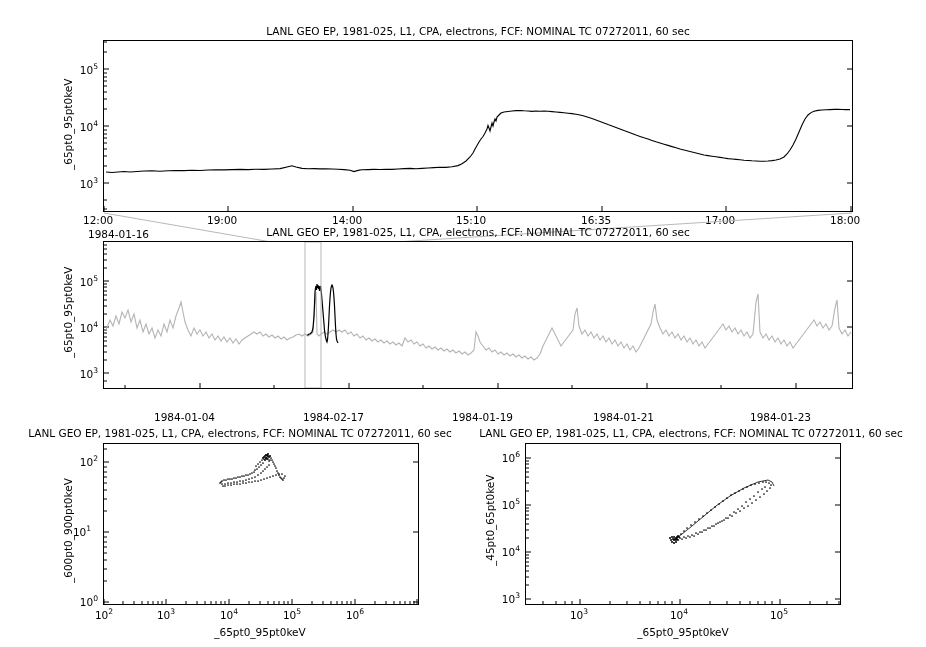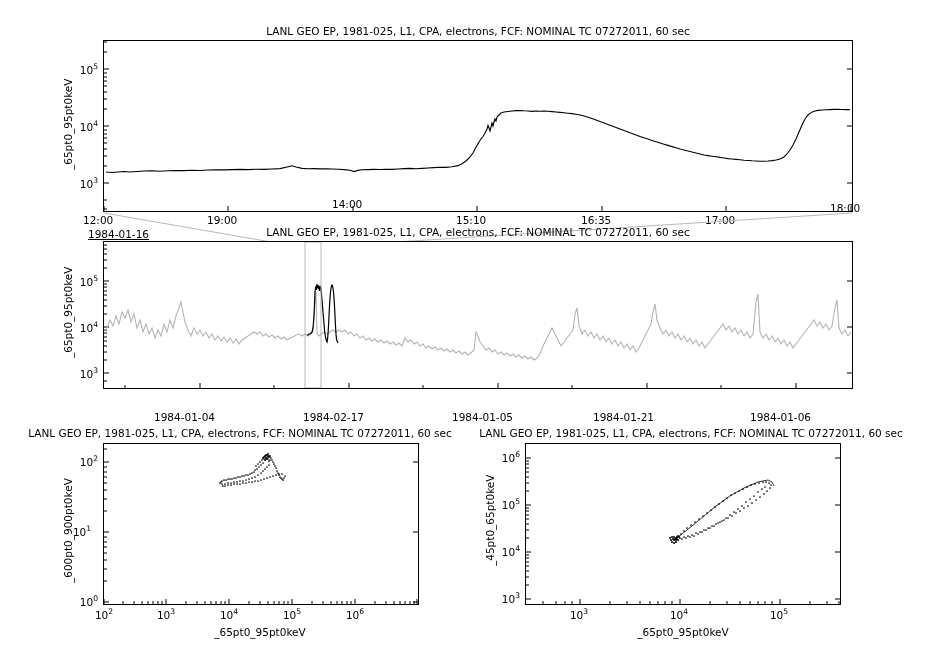--- a/index.html
+++ b/index.html
@@ -122,27 +122,27 @@
         <polyline fill="none" stroke="#000000" stroke-width="1.1" points="752,68.6 756,68.8"></polyline>
       </svg>
     </div>
 
     <div class="ticklabel y" style="left:66px; top:176px; width:32px;"><span>10</span><span class="sup">3</span></div>
     <div class="ticklabel y" style="left:66px; top:119px; width:32px;"><span>10</span><span class="sup">4</span></div>
     <div class="ticklabel y" style="left:66px; top:62px; width:32px;"><span>10</span><span class="sup">5</span></div>
 
     <div class="ticklabel x" style="left:83px; top:214px; width:40px;">12:00</div>
     <div class="ticklabel x" style="left:207px; top:214px; width:40px;">19:00</div>
-    <div class="ticklabel x" style="left:332px; top:198px; width:40px;">14:00</div>
+    <div class="ticklabel x" style="left:332px; top:214px; width:40px;">14:00</div>
     <div class="ticklabel x" style="left:456px; top:214px; width:40px;">15:10</div>
     <div class="ticklabel x" style="left:581px; top:214px; width:40px;">16:35</div>
     <div class="ticklabel x" style="left:705px; top:214px; width:40px;">17:00</div>
-    <div class="ticklabel x" style="left:830px; top:202px; width:40px;">18:00</div>
-
-    <div class="ticklabel" style="left:88px; top:228px;text-decoration:underline;">1984-01-16</div>
+    <div class="ticklabel x" style="left:830px; top:214px; width:40px;">18:00</div>
+
+    <div class="ticklabel" style="left:88px; top:228px;">1984-01-16</div>
 
     <div class="ylabel" style="left:62px; top:170px; transform: rotate(-90deg);">_65pt0_95pt0keV</div>
   </div>
 
   <svg class="connector" style="left:0px; top:212px;" width="926" height="36">
     <line x1="104" y1="1" x2="300" y2="35" stroke="#b0b0b0" stroke-width="0.9"></line>
     <line x1="852" y1="1" x2="317" y2="35" stroke="#b0b0b0" stroke-width="0.9"></line>
   </svg>
 
   <div class="panel">
@@ -197,23 +197,23 @@
         <rect x="201" y="0" width="16" height="146" fill="none" stroke="#b0b0b0" stroke-width="0.9"></rect>
       </svg>
     </div>
 
     <div class="ticklabel y" style="left:66px; top:366px; width:32px;"><span>10</span><span class="sup">3</span></div>
     <div class="ticklabel y" style="left:66px; top:320px; width:32px;"><span>10</span><span class="sup">4</span></div>
     <div class="ticklabel y" style="left:66px; top:274px; width:32px;"><span>10</span><span class="sup">5</span></div>
 
     <div class="ticklabel x" style="left:154px; top:411px; width:92px;">1984-01-04</div>
     <div class="ticklabel x" style="left:303px; top:411px; width:92px;">1984-02-17</div>
-    <div class="ticklabel x" style="left:452px; top:411px; width:92px;">1984-01-05</div>
+    <div class="ticklabel x" style="left:452px; top:411px; width:92px;">1984-01-19</div>
     <div class="ticklabel x" style="left:593px; top:411px; width:92px;">1984-01-21</div>
-    <div class="ticklabel x" style="left:750px; top:411px; width:92px;">1984-01-06</div>
+    <div class="ticklabel x" style="left:750px; top:411px; width:92px;">1984-01-23</div>
 
     <div class="ylabel" style="left:62px; top:358px; transform: rotate(-90deg);">_65pt0_95pt0keV</div>
   </div>
 
   <div class="panel">
     <div class="plot-title" style="left:10px; top:427px; width:460px; text-align:center;">LANL GEO EP, 1981-025, L1, CPA, electrons, FCF: NOMINAL TC 07272011, 60 sec</div>
 
     <div class="axes-frame" style="left:103px; top:443px; width:316px; height:162px;">
       <svg width="314" height="160" viewBox="0 0 314 160">
         <g stroke="#000" stroke-width="1">

